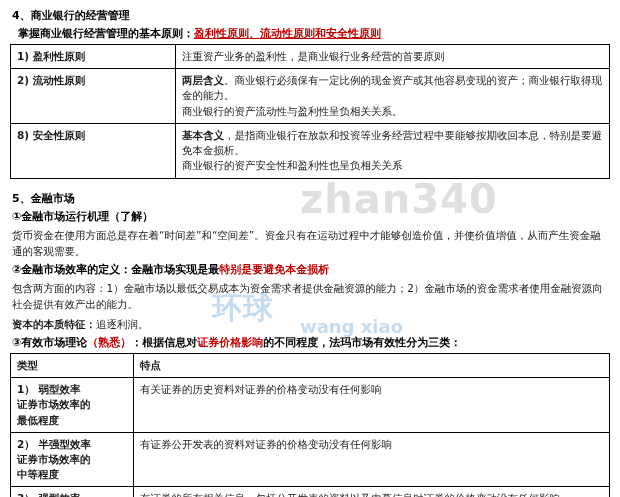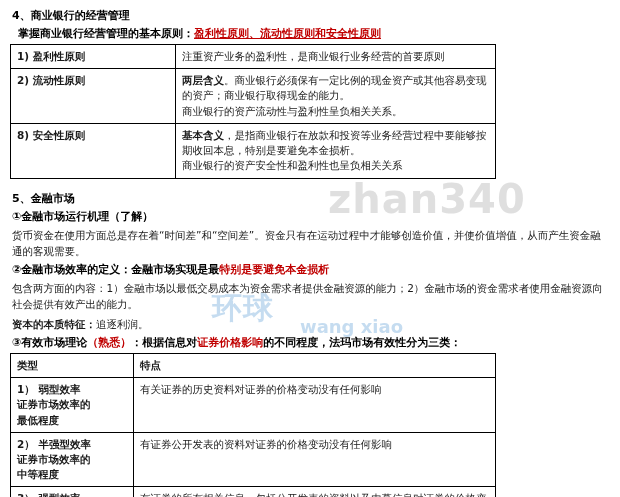--- a/index.html
+++ b/index.html
@@ -42,21 +42,21 @@
     color: #c00000;
     text-decoration: underline;
     font-weight: bold;
   }
   .red-text {
     color: #c00000;
     font-weight: bold;
   }
   table.doc-table {
     border-collapse: collapse;
-    width: 486px;
+    width: 600px;
     margin: 3px 0 4px 0;
     table-layout: fixed;
   }
   table.doc-table td, table.doc-table th {
     border: 1px solid #000;
     padding: 4px 6px;
     vertical-align: top;
     font-size: 10.5px;
     line-height: 1.45;
     text-align: left;
@@ -88,21 +88,20 @@
     user-select: none;
     font-weight: bold;
     white-space: nowrap;
   }
   .wm-main {
     top: 176px;
     left: 300px;
     font-size: 40px;
     color: rgba(150, 150, 150, 0.30);
     letter-spacing: 1px;
-    margin-left: 28px;
   }
   .wm-sub {
     top: 222px;
     left: 352px;
     font-size: 18px;
     color: rgba(150, 150, 150, 0.32);
     letter-spacing: 2px;
   }
   .wm-logo {
     top: 288px;

